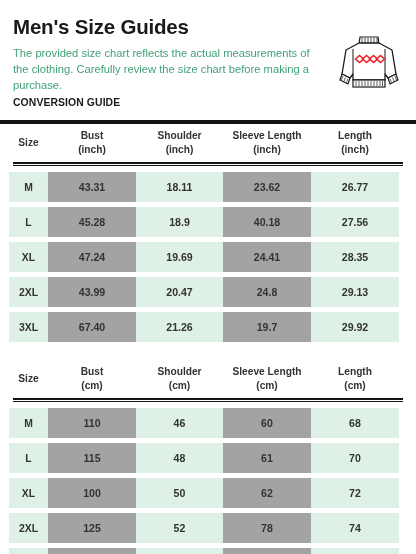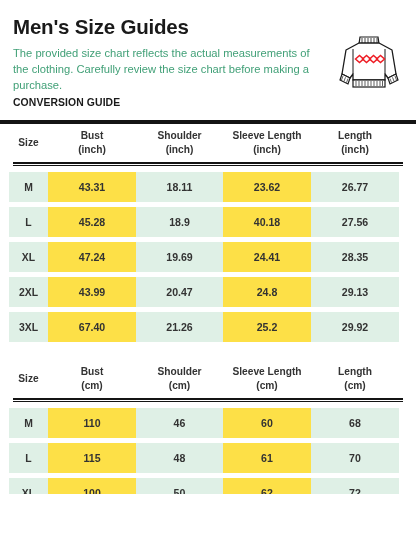--- a/index.html
+++ b/index.html
@@ -6,21 +6,21 @@
   html, body {
     width: 416px;
     height: 554px;
     background: #ffffff;
     font-family: "Liberation Sans", sans-serif;
     -webkit-font-smoothing: antialiased;
   }
   .page {
     position: relative;
     width: 416px;
-    height: 494px;
+    height: 554px;
     background: #ffffff;
     overflow: hidden;
   }
 
   
   .header {
     position: relative;
     padding: 14px 13px 0 13px;
     height: 120px;
   }
@@ -95,21 +95,21 @@
   }
   .td {
     display: flex;
     align-items: center;
     justify-content: center;
     font-size: 10.6px;
     font-weight: bold;
     color: #333333;
     background: #dff0e6;
   }
-  .td.hl { background: #fde047; }
+  .td.hl { background: #a3a3a3; }
   .td.size { font-size: 10.4px; }
 
   
   .c0 { width: 39px; flex: 0 0 39px; }
   .c1 { width: 88px; flex: 0 0 88px; }
   .c2 { width: 87px; flex: 0 0 87px; }
   .c3 { width: 88px; flex: 0 0 88px; }
   .c4 { width: 88px; flex: 0 0 88px; }
 
   .gap { height: 13px; }
@@ -230,21 +230,21 @@
       <div class="td size c0">2XL</div>
       <div class="td hl c1">43.99</div>
       <div class="td c2">20.47</div>
       <div class="td hl c3">24.8</div>
       <div class="td c4">29.13</div>
     </div>
     <div class="row">
       <div class="td size c0">3XL</div>
       <div class="td hl c1">67.40</div>
       <div class="td c2">21.26</div>
-      <div class="td hl c3">25.2</div>
+      <div class="td hl c3">19.7</div>
       <div class="td c4">29.92</div>
     </div>
   </div>
 
   <div class="gap"></div>
 
   <div class="table">
     <div class="thead">
       <div class="th c0">
         <div>Size</div>

